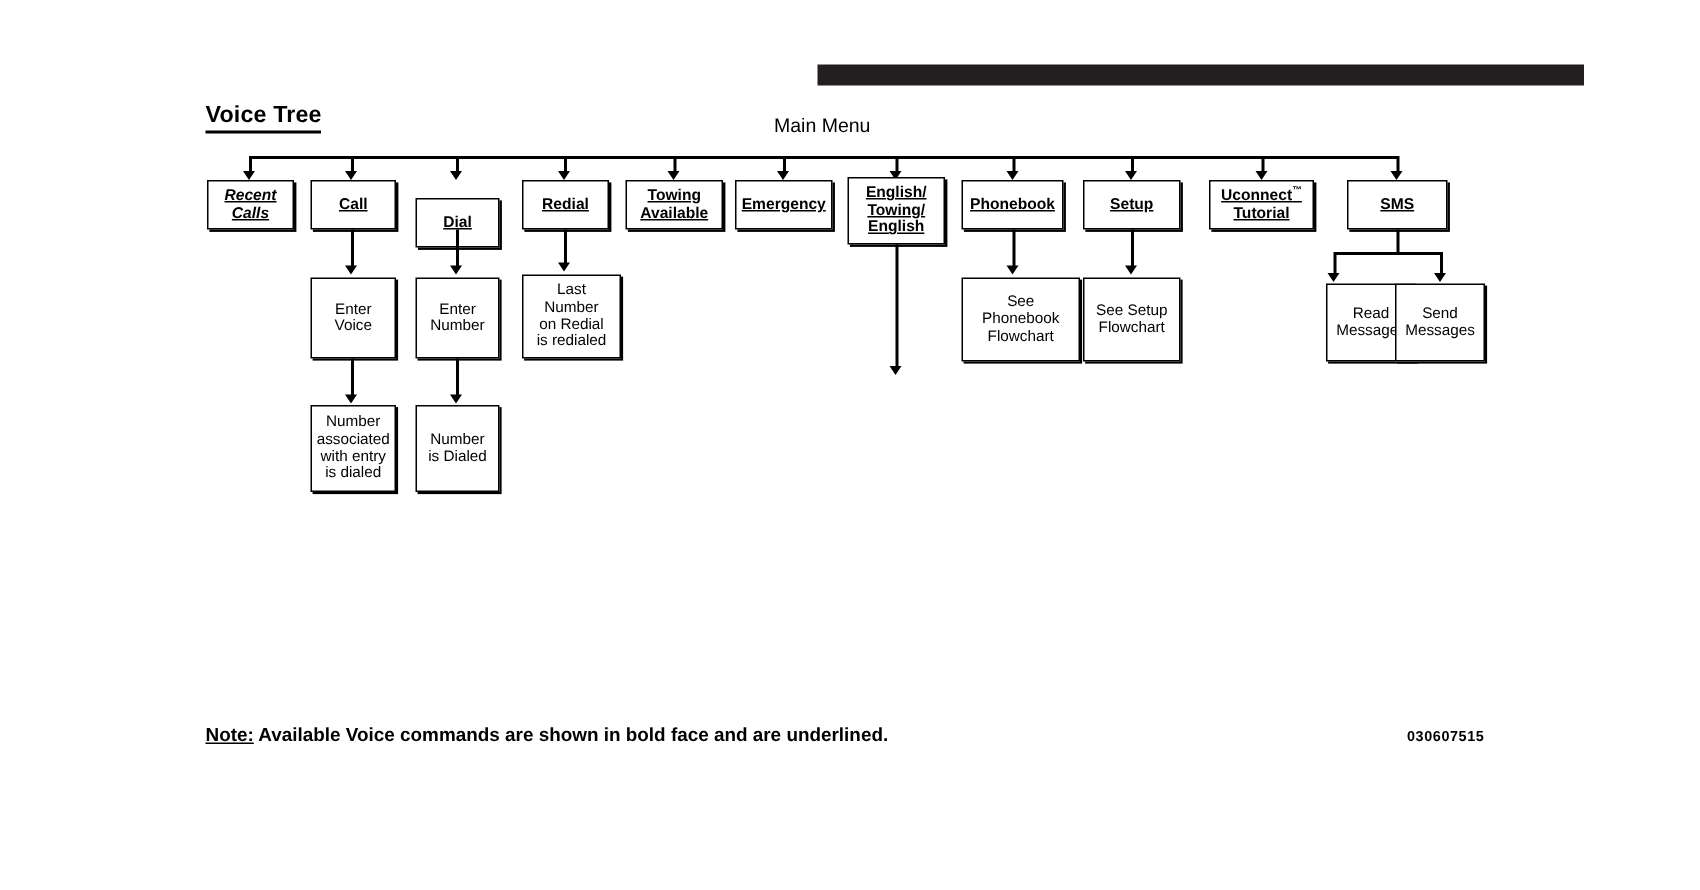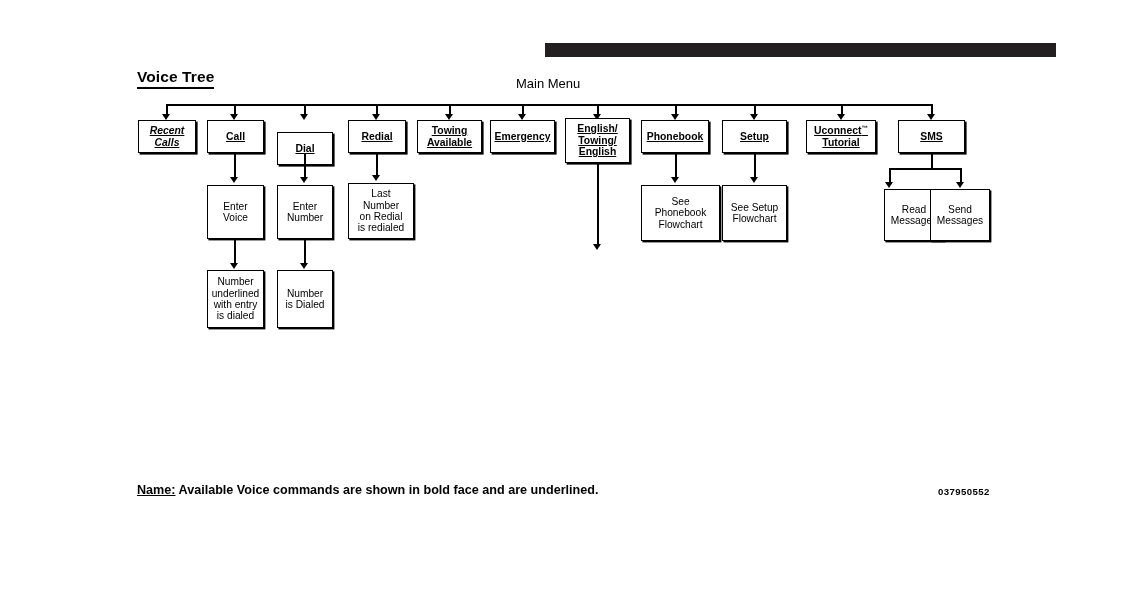--- a/index.html
+++ b/index.html
@@ -130,21 +130,21 @@
   <div class="vline" style="left:234px;top:153px;height:26px;"></div>
   <div class="arrow" style="left:230px;top:177px;"></div>
   <div class="box desc" style="left:207px;top:185px;width:57px;height:54px;">
     <span class="lbl"><span>Enter</span><br>
           <span>Voice</span></span>
   </div>
   <div class="vline" style="left:234px;top:239px;height:26px;"></div>
   <div class="arrow" style="left:230px;top:263px;"></div>
   <div class="box desc" style="left:207px;top:270px;width:57px;height:58px;">
     <span class="lbl"><span>Number</span><br>
-          <span>underlined</span><br>
+          <span>associated</span><br>
           <span>with entry</span><br>
           <span>is dialed</span></span>
   </div>
 
   <div class="vline" style="left:304px;top:153px;height:26px;"></div>
   <div class="arrow" style="left:300px;top:177px;"></div>
   <div class="box desc" style="left:277px;top:185px;width:56px;height:54px;">
     <span class="lbl"><span>Enter</span><br>
           <span>Number</span></span>
   </div>
@@ -192,17 +192,17 @@
   <div class="box desc" style="left:860px;top:189px;width:60px;height:52px;margin-left:24px;">
     <span class="lbl"><span>Read</span><br>
           <span>Messages</span></span>
   </div>
   <div class="box desc" style="left:930px;top:189px;width:60px;height:52px;">
     <span class="lbl"><span>Send</span><br>
           <span>Messages</span></span>
   </div>
 
   <div class="note">
-    <span class="u">Name:</span><span> Available Voice commands are shown in bold face and are underlined.</span>
-  </div>
-  <div class="code">037950552</div>
+    <span class="u">Note:</span><span> Available Voice commands are shown in bold face and are underlined.</span>
+  </div>
+  <div class="code">030607515</div>
 
 </div>
 
 </body></html>

